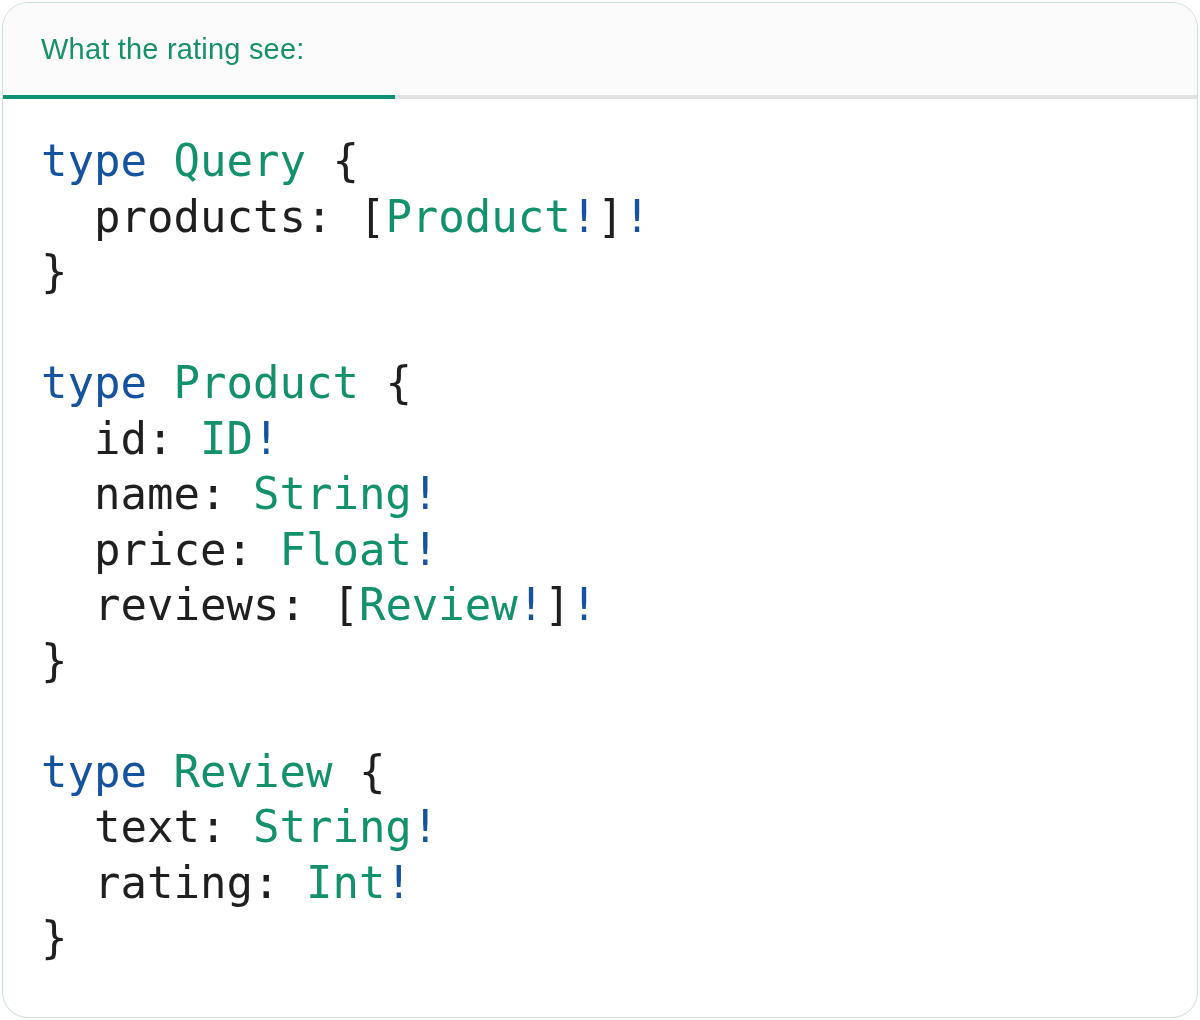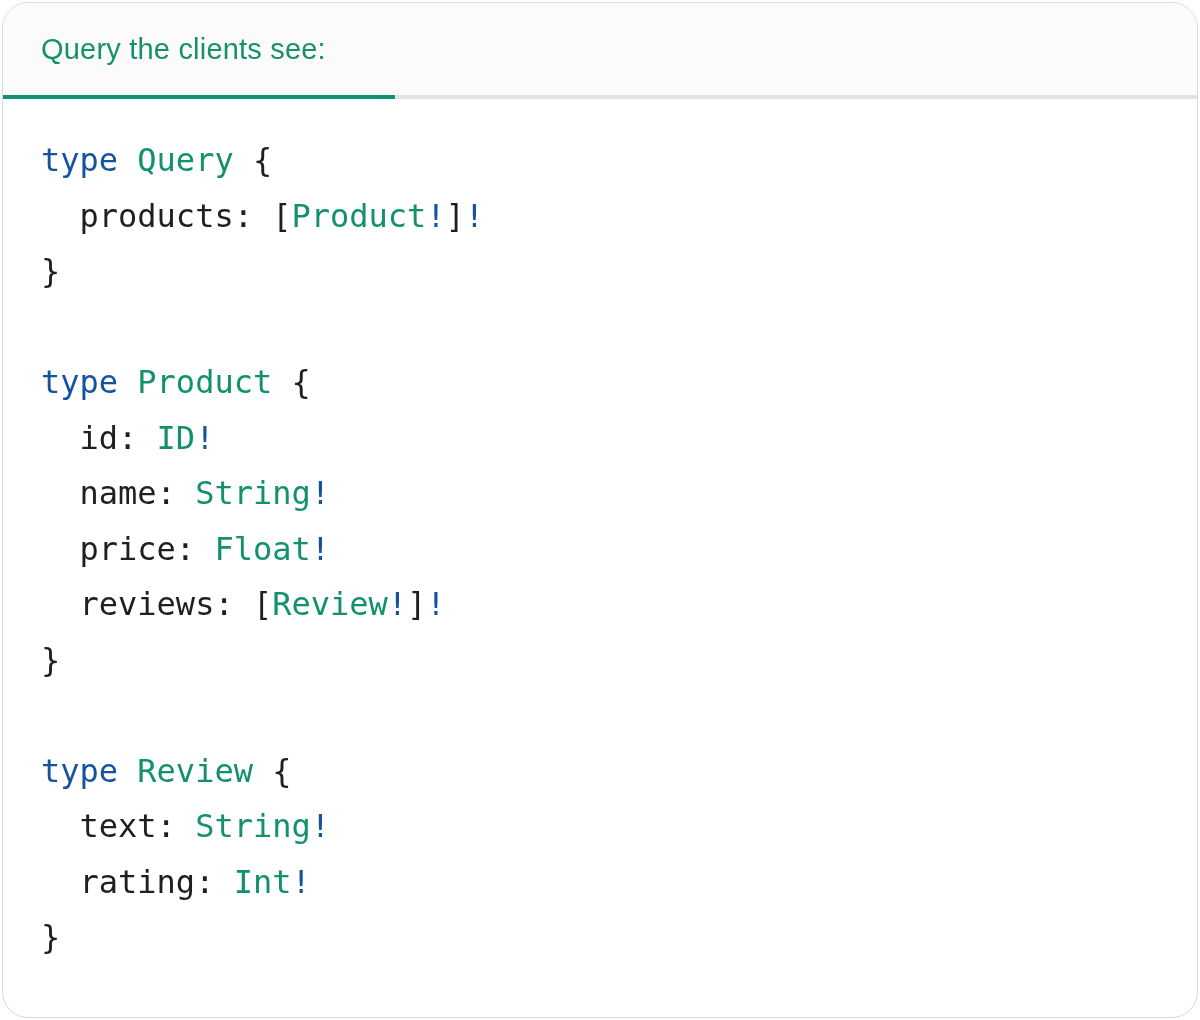--- a/index.html
+++ b/index.html
@@ -58,36 +58,36 @@
     left: 0;
     top: 0;
     height: 4px;
     width: 392px;
     background: var(--c-tab-underline);
   }
   .code {
     margin: 0;
     padding: 34px 20px 0 38px;
     font-family: "DejaVu Sans Mono", monospace;
-    font-size: 32px;
+    font-size: 44px;
     line-height: 55.5px;
     color: var(--c-plain);
     white-space: pre;
   }
   .code-line { height: 55.5px; }
   .tok-kw   { color: var(--c-kw); }
   .tok-type { color: var(--c-type); }
   .tok-plain{ color: var(--c-plain); }
 </style>
 </head>
 <body>
 
 <div class="card">
   <div class="card-header">
     <div class="tab">
-      <span class="tab-label">Query the clients see:</span>
+      <span class="tab-label">What the rating see:</span>
     </div>
     <div class="header-rule">
       <div class="tab-underline"></div>
     </div>
   </div>
   <pre class="code"><div class="code-line"><span class="tok-kw">type</span><span class="tok-plain"> </span><span class="tok-type">Query</span><span class="tok-plain"> {</span></div><div class="code-line"><span class="tok-plain">  products: [</span><span class="tok-type">Product</span><span class="tok-kw">!</span><span class="tok-plain">]</span><span class="tok-kw">!</span></div><div class="code-line"><span class="tok-plain">}</span></div><div class="code-line">&nbsp;</div><div class="code-line"><span class="tok-kw">type</span><span class="tok-plain"> </span><span class="tok-type">Product</span><span class="tok-plain"> {</span></div><div class="code-line"><span class="tok-plain">  id: </span><span class="tok-type">ID</span><span class="tok-kw">!</span></div><div class="code-line"><span class="tok-plain">  name: </span><span class="tok-type">String</span><span class="tok-kw">!</span></div><div class="code-line"><span class="tok-plain">  price: </span><span class="tok-type">Float</span><span class="tok-kw">!</span></div><div class="code-line"><span class="tok-plain">  reviews: [</span><span class="tok-type">Review</span><span class="tok-kw">!</span><span class="tok-plain">]</span><span class="tok-kw">!</span></div><div class="code-line"><span class="tok-plain">}</span></div><div class="code-line">&nbsp;</div><div class="code-line"><span class="tok-kw">type</span><span class="tok-plain"> </span><span class="tok-type">Review</span><span class="tok-plain"> {</span></div><div class="code-line"><span class="tok-plain">  text: </span><span class="tok-type">String</span><span class="tok-kw">!</span></div><div class="code-line"><span class="tok-plain">  rating: </span><span class="tok-type">Int</span><span class="tok-kw">!</span></div><div class="code-line"><span class="tok-plain">}</span></div></pre>
 </div>
 
 </body></html>

